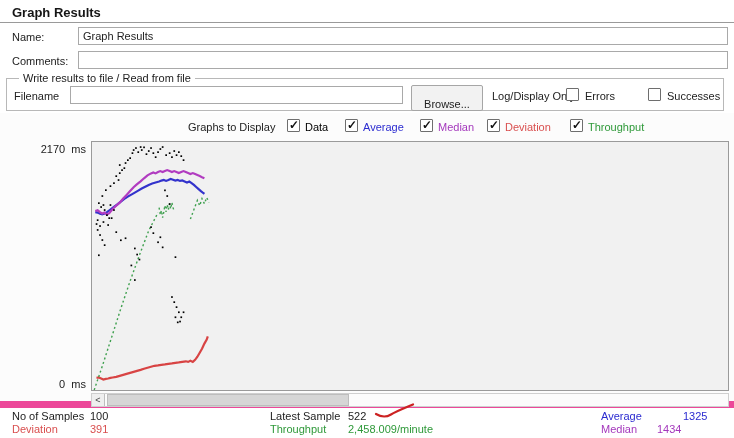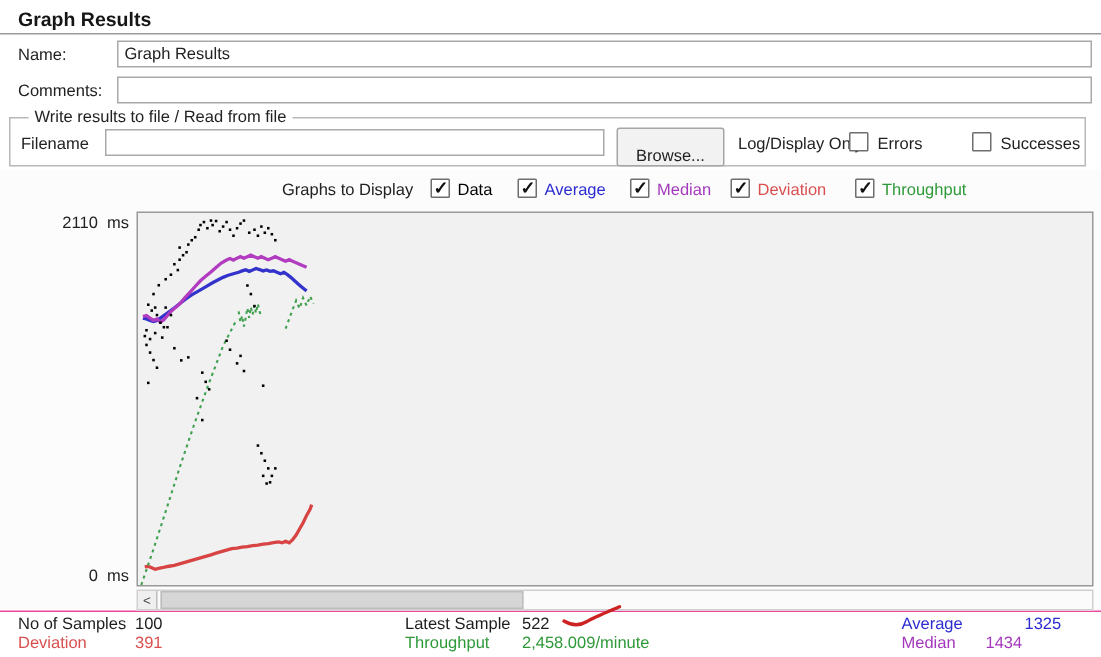--- a/index.html
+++ b/index.html
@@ -48,21 +48,21 @@
     border:1px solid #6e6e6e; border-radius:1px;
   }
   .cb.checked::after {
     content:"\2713";
     position:absolute; left:1px; top:-2px;
     font-size:12px; font-weight:bold; color:#111;
   }
 
   .graph-panel {
     position:absolute; left:0; top:113px; width:734px; height:295px;
-    background:#fcfcfc; border-bottom:1px solid #ec4899;
+    background:#fcfcfc; border-bottom:7px solid #ec4899;
   }
 
   .axis-lab {
     position:absolute; left:0; width:86px; text-align:right;
     font-size:11px; color:#222; white-space:pre;
   }
 
   .plot {
     position:absolute; left:91px; top:28px; width:638px; height:250px;
     background:#f1f1f1; border:1px solid #9a9a9a;
@@ -132,21 +132,21 @@
 
     <span class="cb checked" style="left:420px; top:6px;"></span>
     <span class="lbl" style="left: 438px; top: 8px; color: rgb(164, 56, 188);">Median</span>
 
     <span class="cb checked" style="left:487px; top:6px;"></span>
     <span class="lbl" style="left: 505px; top: 8px; color: rgb(217, 79, 79);">Deviation</span>
 
     <span class="cb checked" style="left:570px; top:6px;"></span>
     <span class="lbl" style="left: 588px; top: 8px; color: rgb(46, 153, 57);">Throughput</span>
 
-    <span class="axis-lab" style="top:30px;">2110  ms</span>
+    <span class="axis-lab" style="top:30px;">2170  ms</span>
     <span class="axis-lab" style="top:265px;">0  ms</span>
 
     <div class="plot">
       <svg id="chart-svg" width="636" height="248" viewBox="0 0 636 248">
           <polyline points="3.3,70.1 5.6,70.6 8.0,71.6 10.3,72.4 12.6,71.6 14.9,70.1 18.4,67.6 21.9,65.0 25.4,62.3 28.8,59.7 32.3,56.9 35.8,54.6 39.3,52.6 42.8,50.6 46.2,48.6 49.7,46.5 53.2,44.7 56.7,42.9 60.2,41.5 63.6,40.5 67.1,39.5 69.4,38.6 71.8,37.9 74.1,38.9 76.4,38.0 78.7,37.0 81.0,37.7 83.4,38.6 85.7,38.0 88.0,38.9 90.3,38.5 92.6,39.5 95.0,40.5 97.3,39.6 99.6,41.1 101.9,42.9 104.2,45.0 106.6,47.1 108.9,49.1 111.2,51.0 112.4,51.9" fill="none" stroke="#3333cc" stroke-width="2.2"></polyline>
           <polyline points="3.3,69.0 5.6,68.3 8.0,70.1 10.3,71.6 12.6,70.6 14.9,72.7 17.2,71.1 19.6,68.3 21.9,65.7 24.2,63.7 27.7,60.7 31.2,56.6 34.6,52.9 38.1,49.0 41.6,45.2 45.1,42.2 48.6,39.3 52.0,36.3 55.5,33.4 59.0,31.4 61.3,30.4 63.6,31.4 66.0,30.1 68.3,29.1 70.6,30.1 72.9,29.1 75.2,28.1 77.6,29.1 79.9,30.1 82.2,29.1 84.5,30.1 86.8,31.1 89.2,30.1 91.5,29.1 93.8,30.1 96.1,31.1 98.4,32.1 100.8,31.1 103.1,32.1 105.4,33.1 107.7,34.1 110.0,35.2 112.4,36.2" fill="none" stroke="#b13cc0" stroke-width="2.2"></polyline>
           <polyline points="4.5,235.9 6.8,235.5 9.1,236.5 11.4,237.5 13.8,236.9 16.1,236.5 18.4,235.9 20.7,235.5 24.2,234.9 27.7,233.9 31.2,232.9 34.6,231.9 38.1,230.9 41.6,229.9 45.1,228.9 48.6,227.9 52.0,226.8 55.5,225.8 59.0,224.8 62.5,223.8 66.0,223.4 69.4,222.8 72.9,222.4 76.4,221.8 79.9,221.4 83.4,220.8 86.8,220.4 90.3,219.8 93.8,219.3 96.1,219.9 98.4,218.8 100.8,219.9 103.1,217.8 105.4,214.7 107.7,210.7 110.0,206.7 112.4,201.6 114.7,197.6 115.8,194.4" fill="none" stroke="#d84444" stroke-width="2.2"></polyline>
           <polyline points="2.2,248.0 10.3,224.2 19.6,195.4 28.8,166.6 38.1,139.1 47.4,113.2 56.7,88.7 66.0,70.6" fill="none" stroke="#3fa04f" stroke-width="1.4" stroke-dasharray="2 2.6"></polyline>
           <polyline points="67.1,65.6 68.3,72.8 69.4,68.5 70.6,75.7 71.8,69.9 72.9,63.4 74.1,69.9 75.2,62.7 76.4,67.7 77.6,61.5 78.7,66.7 79.9,60.5 81.0,65.6 82.2,69.2" fill="none" stroke="#3fa04f" stroke-width="1.4" stroke-dasharray="2 2.6"></polyline>
           <polyline points="98.4,77.1 100.8,70.6 103.1,64.4 105.4,58.4 107.7,63.7 110.0,56.6 112.4,61.7 114.7,55.5 117.0,60.5" fill="none" stroke="#3fa04f" stroke-width="1.4" stroke-dasharray="2 2.6"></polyline>

